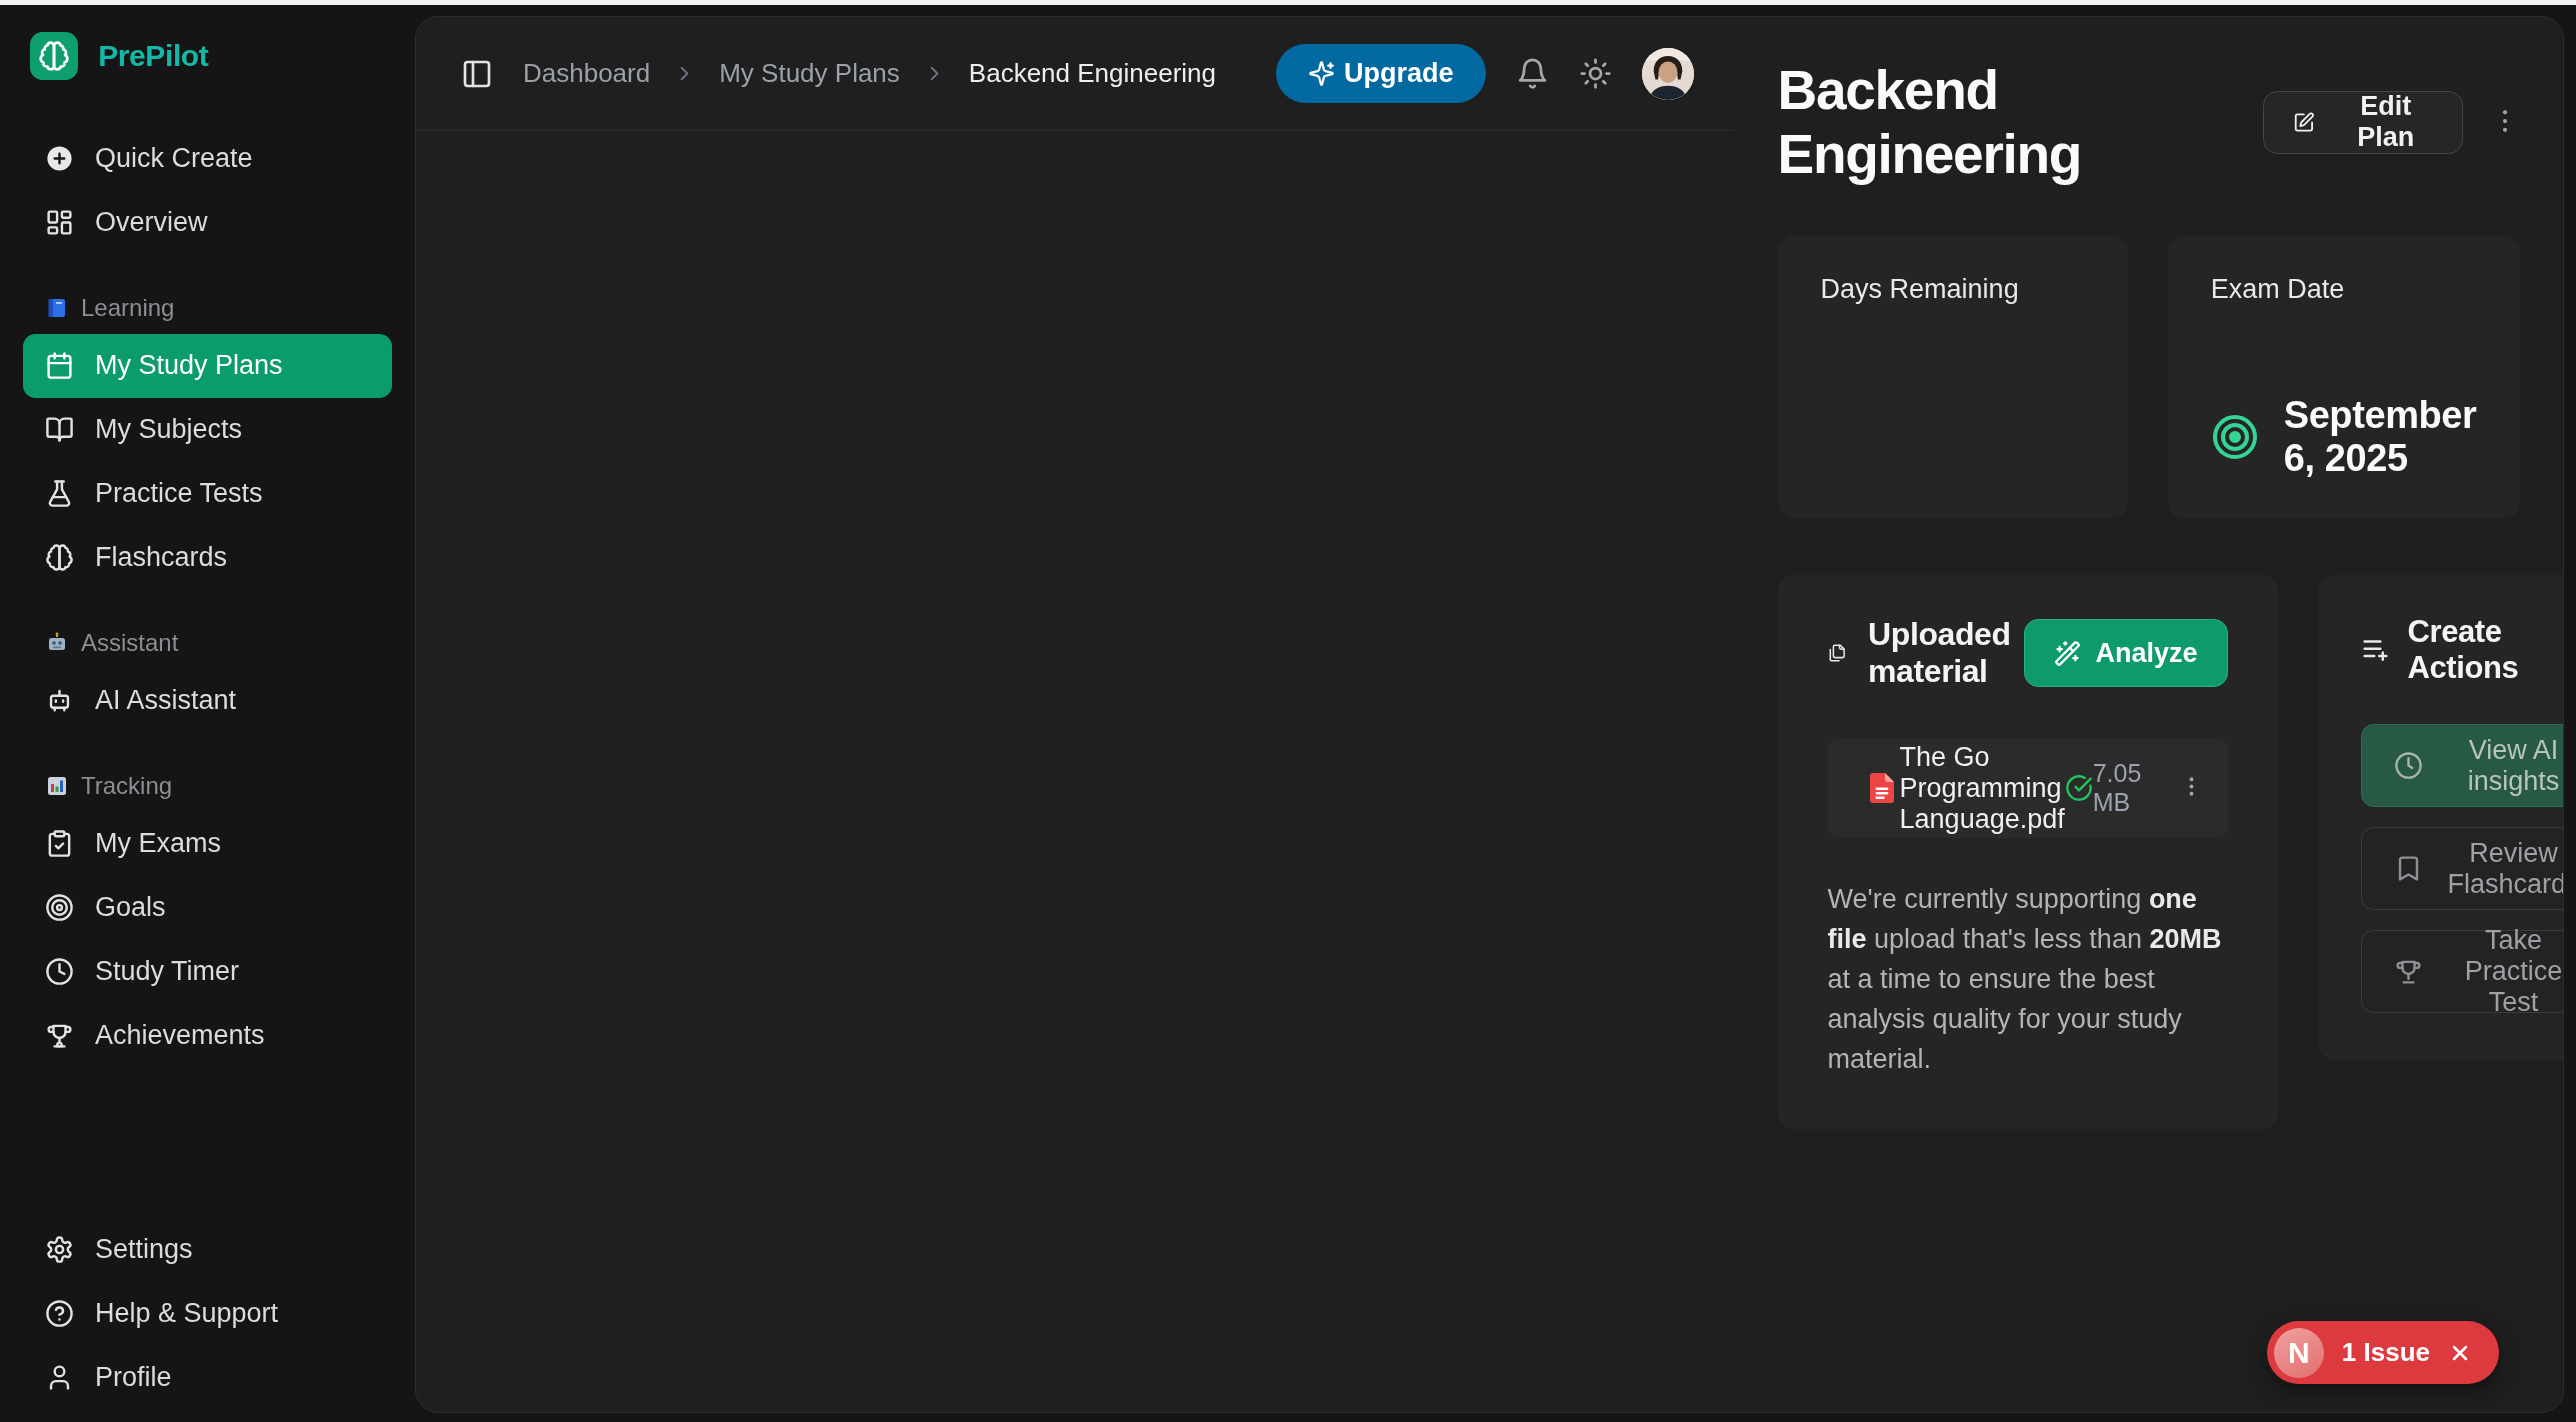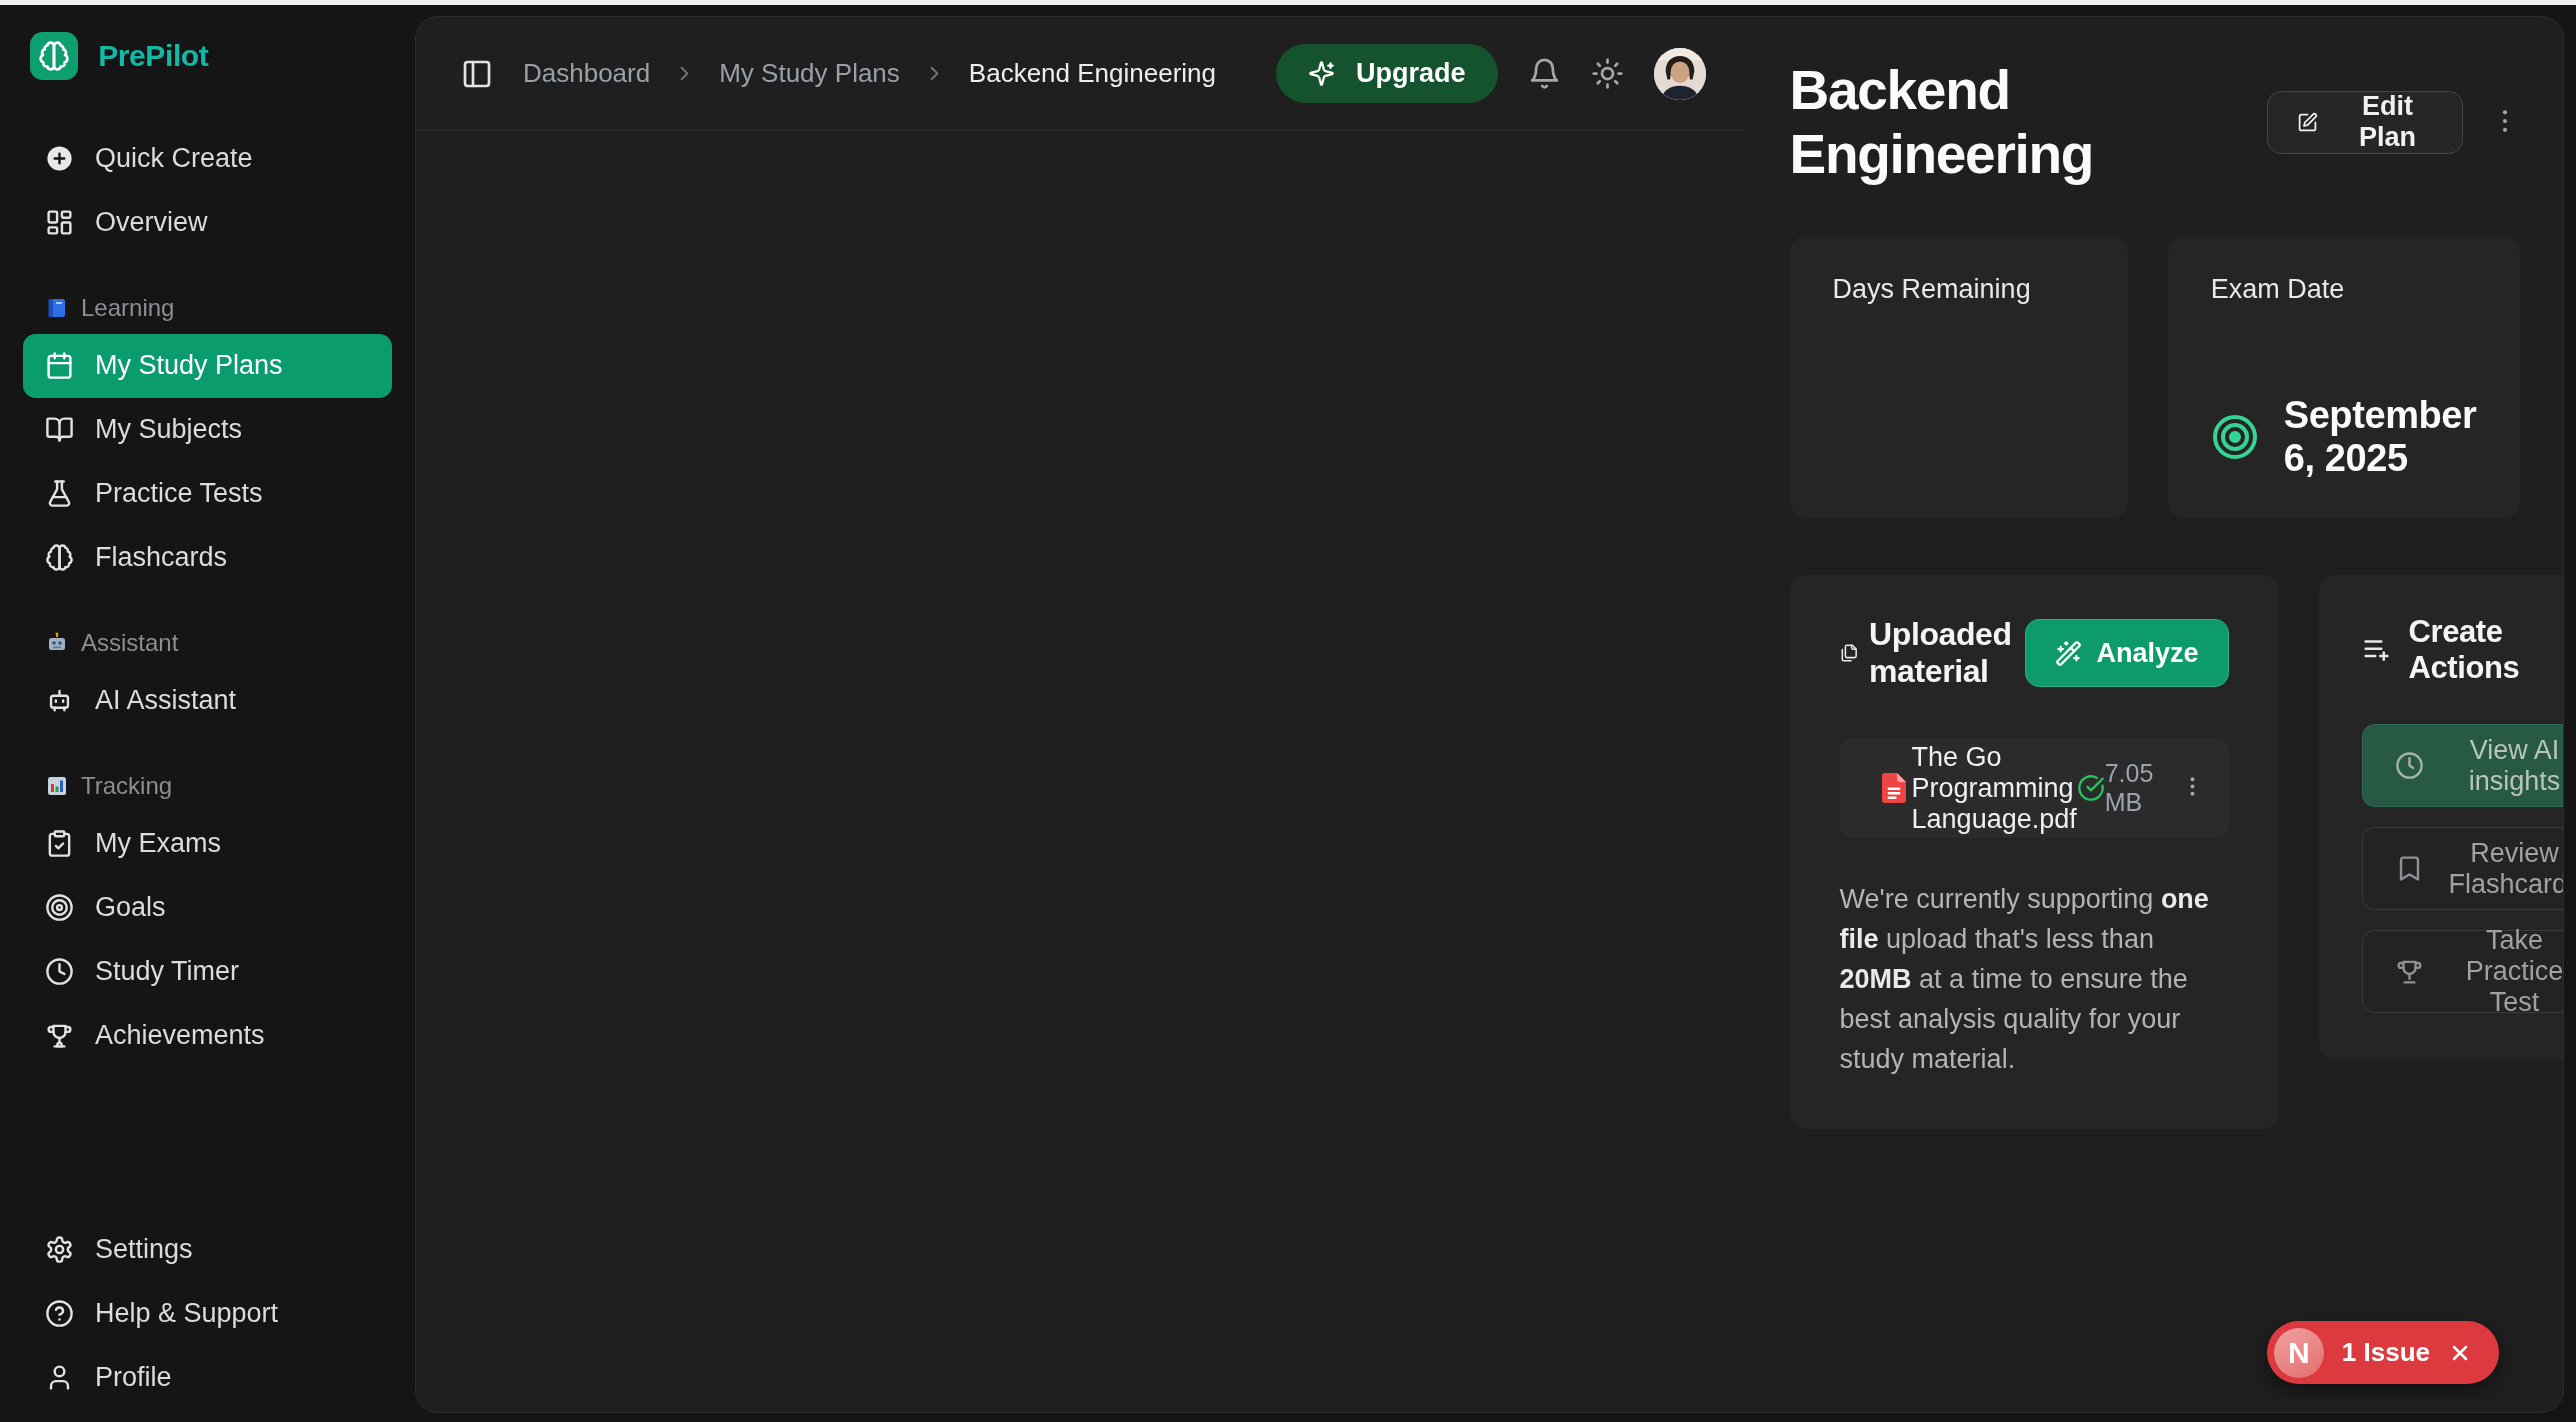--- a/index.html
+++ b/index.html
@@ -29,21 +29,21 @@
   
   .panel { position:absolute; left:415px; top:16px; right:12.5px; bottom:9px; background:#1f1f1f; border:0.9px solid #2d2d2d; border-radius:23px; overflow:hidden; display:flex; }
 
   .topbar { height:114px; flex:none; border-bottom:0.9px solid #2c2c2c; display:flex; align-items:center; padding:0 41px 0 45px; gap:30px; }
   .tgl { color:#e4e4e7; cursor:pointer; } .tgl svg { width:32px; height:32px; }
   .crumbs { display:flex; align-items:center; gap:23px; font-size:26px; }
   .crumb { color:#9aa0a8; cursor:pointer; }
   .crumb.current { color:#eeeef1; }
   .crumb-sep { color:#6b7280; } .crumb-sep svg { width:23px; height:23px; }
   .topbar-spacer { flex:1; }
-  .upgrade-btn { height:59px; border-radius:895px; background:#14532d; color:#ffffff; display:flex; align-items:center; gap:21px; padding:0 32px; font-size:27px; font-weight:600; border:none; cursor:pointer; }
+  .upgrade-btn { height:59px; border-radius:895px; background:#0369a1; color:#ffffff; display:flex; align-items:center; gap:9px; padding:0 32px; font-size:27px; font-weight:600; border:none; cursor:pointer; }
   .upgrade-btn svg { width:27px; height:27px; }
   .top-icon { color:#a6a6ad; cursor:pointer; } .top-icon svg { width:33px; height:33px; }
   .avatar { width:52px; height:52px; border-radius:50%; overflow:hidden; flex:none; cursor:pointer; background:#ded5ce; }
   .avatar svg { width:100%; height:100%; }
 
   .content { flex:1; padding:41px 43px 0 43px; overflow:hidden; }
 
   .title-row { display:flex; align-items:center; }
   .page-title { font-size:55px; font-weight:700; color:#fafafa; letter-spacing:-1.3px; }
   .title-actions { margin-left:auto; display:flex; align-items:center; gap:27px; }
@@ -65,21 +65,21 @@
   .stat-icon-clock { color:#f2a65a; } .stat-icon-clock svg { width:48px; height:48px; }
   .stat-icon-target { color:#35d394; } .stat-icon-target svg { width:48px; height:48px; }
   .stat-big { font-size:42px; font-weight:700; color:#fafafa; }
   .stat-sub { font-size:25px; color:#9ca3af; margin-top:7.2px; }
   .stat-date { font-size:38px; font-weight:700; color:#fafafa; letter-spacing:-0.4px; }
 
   .main-row { margin-top:57px; display:flex; gap:40px; align-items:flex-start; }
 
   .upload-card { flex:1; background:#252525; border-radius:16px; padding:41px 50px 50px 50px; }
   .upload-head { display:flex; align-items:center; }
-  .upload-title-wrap { display:flex; align-items:center; gap:11px; color:#f4f4f5; }
+  .upload-title-wrap { display:flex; align-items:center; gap:22px; color:#f4f4f5; }
   .upload-title-wrap svg { width:32px; height:32px; color:#e8e8ea; }
   .upload-title { font-size:32px; font-weight:700; letter-spacing:-0.4px; }
   .analyze-btn { margin-left:auto; height:68px; border-radius:14.3px; background:#0d9b6c; border:0.9px solid #2bb183; color:#ffffff; display:flex; align-items:center; gap:14.3px; padding:0 29px; font-size:27px; font-weight:600; cursor:pointer; }
   .analyze-btn svg { width:27px; height:27px; }
 
   .file-row { margin-top:48px; background:#2b2b2b; border-radius:12.5px; height:100px; display:flex; align-items:center; padding:0 21.5px 0 36px; }
   .pdf-ic { flex:none; width:36px; height:36px; }
   .file-name { font-size:27px; color:#f0f0f2; flex:1; }
   .check-ic { color:#22c55e; } .check-ic svg { width:28px; height:28px; }
   .file-size { font-size:25px; color:#9ca3af; }

